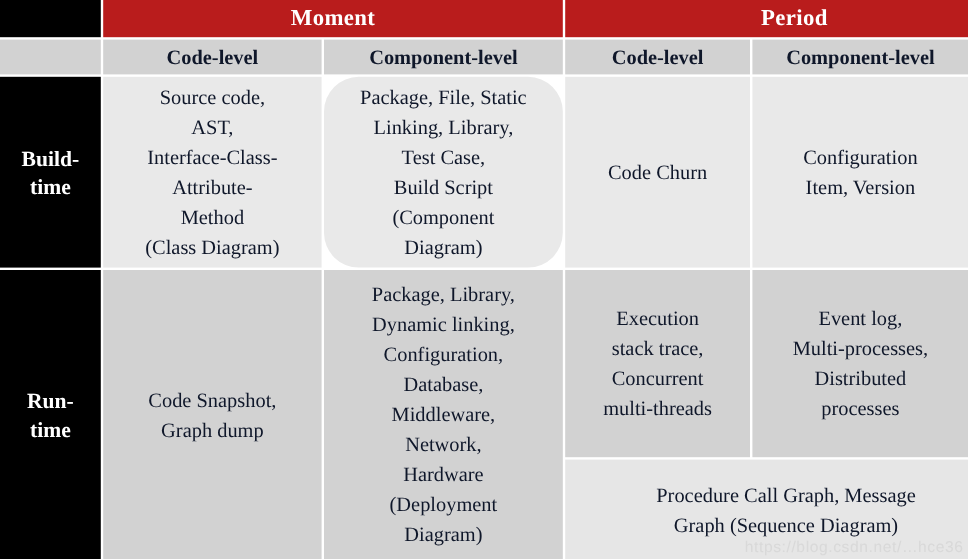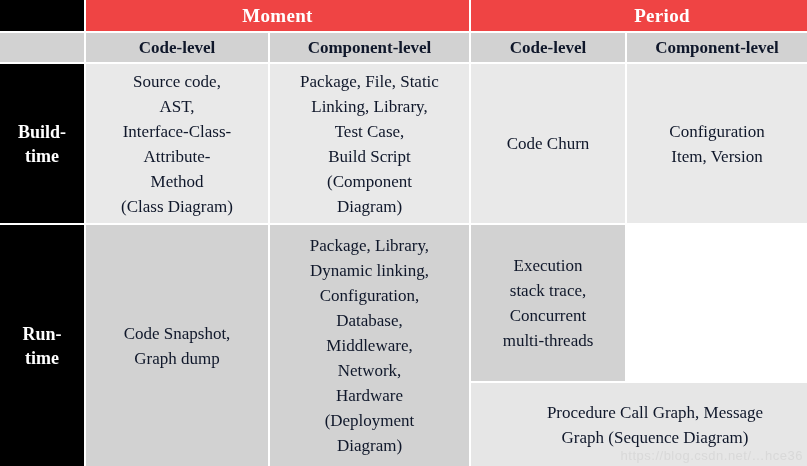--- a/index.html
+++ b/index.html
@@ -27,21 +27,21 @@
     align-items: center;
     justify-content: center;
     text-align: center;
     white-space: pre-line;
     font-size: 17px;
     line-height: 25px;
     color: #0f172a;
     overflow: hidden;
   }
   .hdr-black {
-    background: #ef4444;
+    background: #b91c1c;
     color: #ffffff;
     font-weight: bold;
     font-size: 19px;
     letter-spacing: 0.3px;
   }
   .corner-black { background: #000000; }
   .row-hdr {
     background: #000000;
     color: #ffffff;
     font-weight: bold;
@@ -61,21 +61,21 @@
   .c-moment   { grid-row: 1; grid-column: 2 / 4; }
   .c-period   { grid-row: 1; grid-column: 4 / 6; padding-left: 46px; }
   .c-corner   { grid-row: 1; grid-column: 1; }
   .c-sub0     { grid-row: 2; grid-column: 1; }
   .c-sub1     { grid-row: 2; grid-column: 2; }
   .c-sub2     { grid-row: 2; grid-column: 3; }
   .c-sub3     { grid-row: 2; grid-column: 4; }
   .c-sub4     { grid-row: 2; grid-column: 5; }
   .c-bhdr     { grid-row: 3; grid-column: 1; }
   .c-b1       { grid-row: 3; grid-column: 2; }
-  .c-b2       { grid-row: 3; grid-column: 3; }
+  .c-b2       { grid-row: 3; grid-column: 3; border-radius: 29px; }
   .c-b3       { grid-row: 3; grid-column: 4; }
   .c-b4       { grid-row: 3; grid-column: 5; }
   .c-rhdr     { grid-row: 4 / 6; grid-column: 1; }
   .c-r1       { grid-row: 4 / 6; grid-column: 2; }
   .c-r2       { grid-row: 4 / 6; grid-column: 3; }
   .c-r3       { grid-row: 4; grid-column: 4; }
   .c-r4       { grid-row: 4; grid-column: 5; }
   .c-rspan    { grid-row: 5; grid-column: 4 / 6; }
 
   .watermark {
@@ -133,19 +133,23 @@
 Database,
 Middleware,
 Network,
 Hardware
 (Deployment
 Diagram)</div>
     <div class="cell run-bg c-r3">Execution
 stack trace,
 Concurrent
 multi-threads</div>
+    <div class="cell run-bg c-r4">Event log,
+Multi-processes,
+Distributed
+processes</div>
     <div class="cell span-bg c-rspan">Procedure Call Graph, Message
 Graph (Sequence Diagram)</div>
 
   </div>
 
   <div class="watermark">https://blog.csdn.net/…hce36</div>
 </div>
 
 </body></html>

